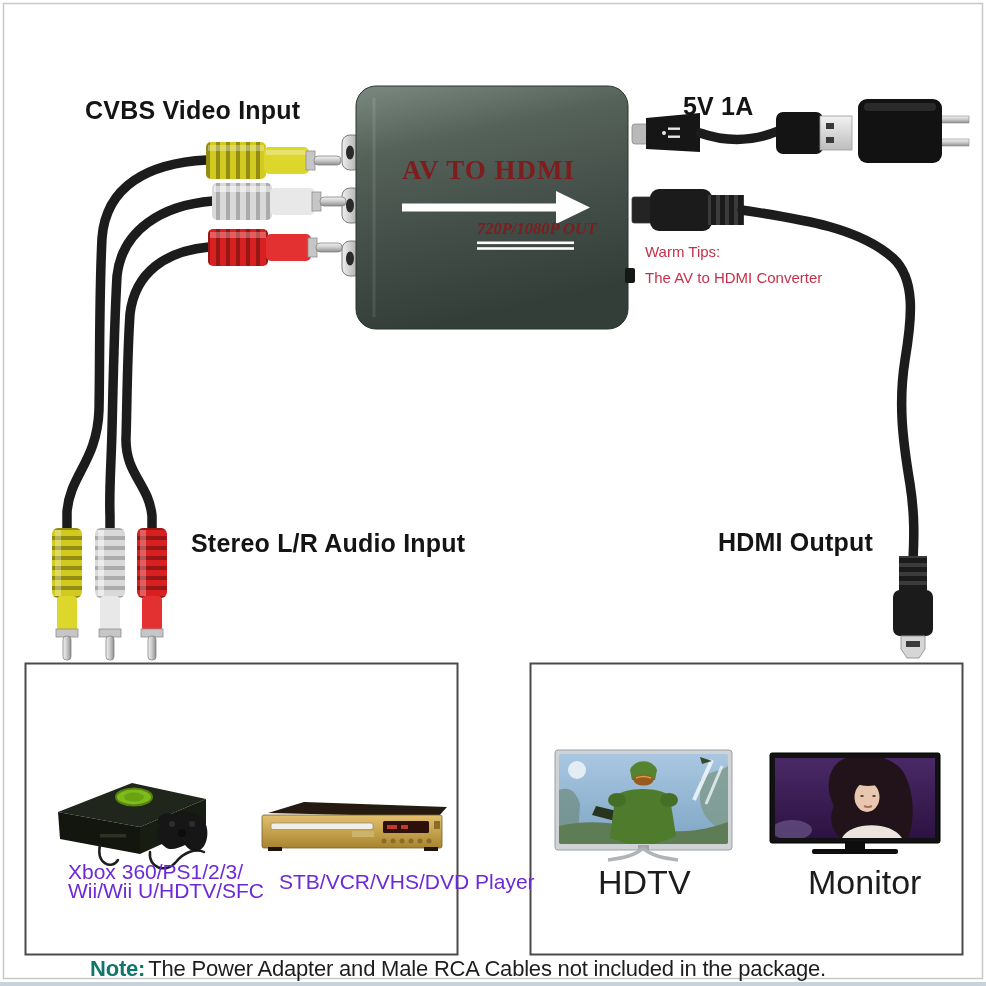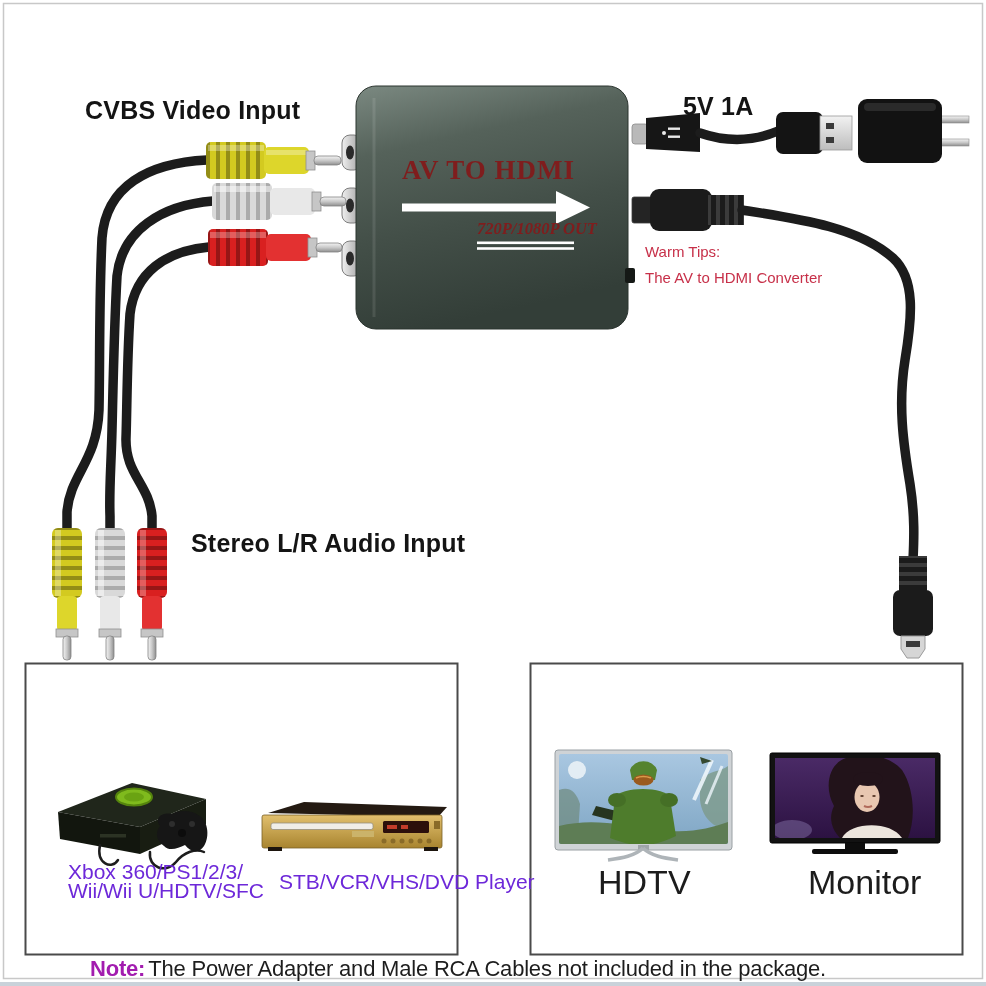--- a/index.html
+++ b/index.html
@@ -11,21 +11,21 @@
   .avtitle{font-family:"Liberation Serif",serif;font-size:27px;font-weight:600;
            color:#7f1d1d;letter-spacing:1px;}
   .restext{font-family:"Liberation Serif",serif;font-style:italic;font-weight:600;
            font-size:16.5px;color:#7f1d1d;}
   .tips{position:absolute;left:645px;top:239px;z-index:2;font-size:15px;
         line-height:25.5px;color:#c73049;}
   .dev{font-size:21px;color:#6d28d9;font-weight:400;margin-left:16px;}
   .big{font-size:34px;color:#1c1c1c;font-weight:400;}
   .note{position:absolute;left:90px;top:956px;z-index:2;font-size:22px;
         letter-spacing:-0.2px;color:#1d1d1d;white-space:nowrap;}
-  .note-red{color:#a21caf;font-weight:700;margin-right:3px;margin-top:37px;}
+  .note-red{color:#0f766e;font-weight:700;margin-right:3px;margin-top:37px;}
   .cable{stroke:#1c1c1c;stroke-width:9.5;fill:none;stroke-linecap:round;}
   .cable-thin{stroke:#1d1d1d;stroke-width:2.5;fill:none;stroke-linecap:round;}
 </style>
 </head>
 <body>
 
 <div class="stage">
 
 <svg class="art" width="986" height="986" viewBox="0 0 986 986">
   <defs>
@@ -293,20 +293,21 @@
   <div class="lbl restext" style="left:477px;top:219px">720P/1080P OUT</div>
 
   <div class="lbl b25" style="left:683px;top:92px">5V 1A</div>
 
   <div class="tips">
     <div>Warm Tips:</div>
     <div>The AV to HDMI Converter</div>
   </div>
 
   <div class="lbl b25" style="left:191px;top:529px">Stereo L/R Audio Input</div>
+  <div class="lbl b25" style="left:718px;top:528px">HDMI Output</div>
 
   <div class="lbl dev" style="left:52px;top:860px">Xbox 360/PS1/2/3/</div>
   <div class="lbl dev" style="left:52px;top:879px">Wii/Wii U/HDTV/SFC</div>
   <div class="lbl dev" style="left:263px;top:870px">STB/VCR/VHS/DVD Player</div>
 
   <div class="lbl big" style="left:598px;top:863px;width:90px;text-align:center">HDTV</div>
   <div class="lbl big" style="left:808px;top:863px;width:94px;">Monitor</div>
 
   <div class="note">
     <span class="note-red">Note:</span><span>The Power Adapter and Male RCA Cables not included in the package.</span>

